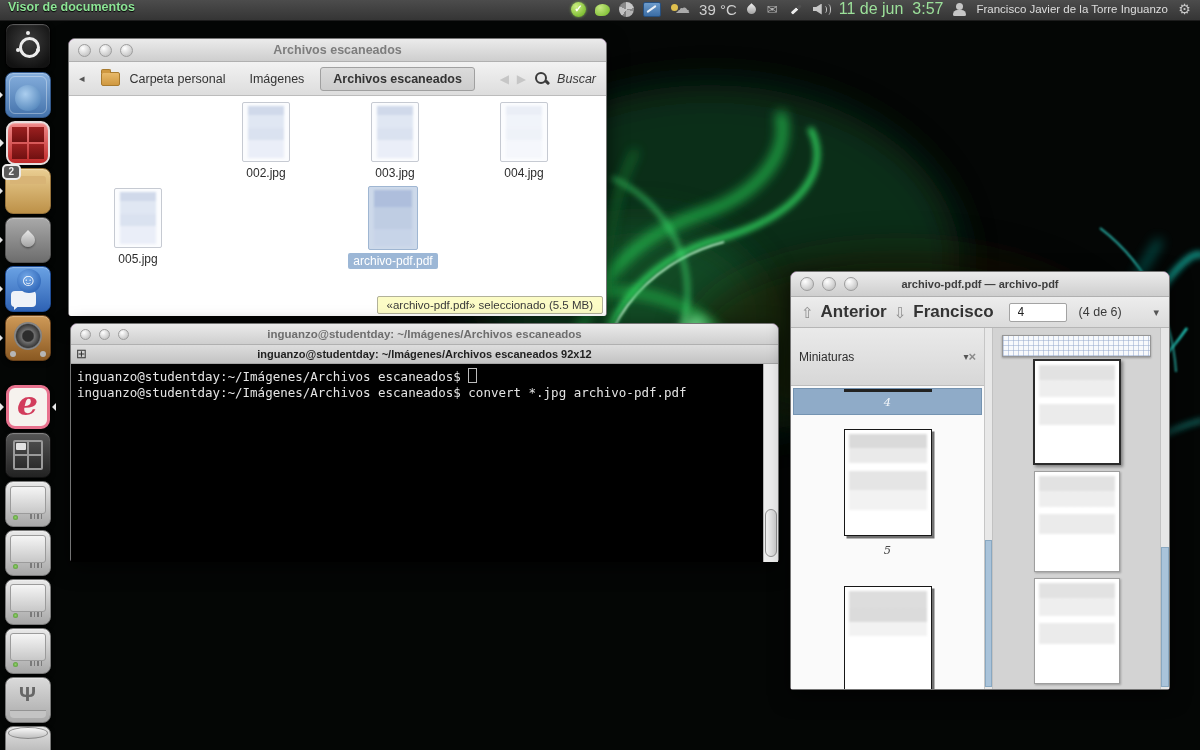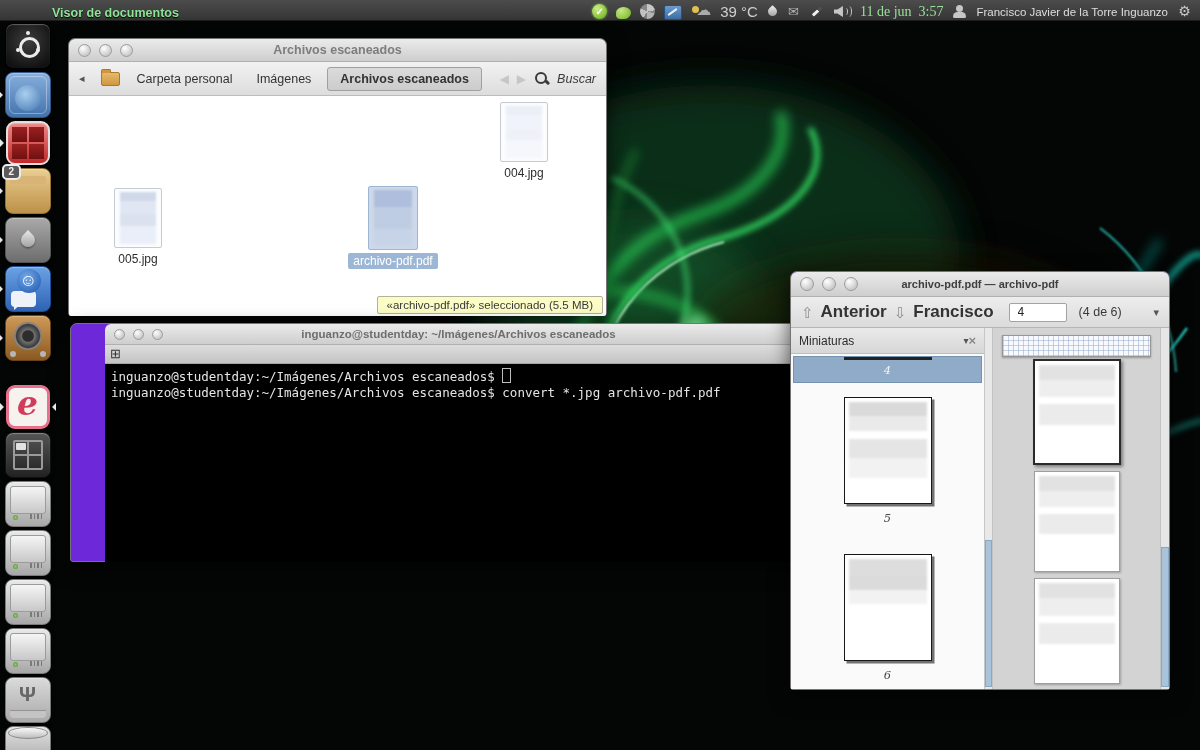--- a/index.html
+++ b/index.html
@@ -1,21 +1,21 @@
 <!DOCTYPE html>
 <html><head>
 <meta charset="utf-8">
 <style>
   html,body { margin:0; padding:0; }
   body { width:1200px; height:750px; overflow:hidden; font-family:"Liberation Sans",sans-serif; position:relative; background:#040605; }
   .desktop { position:absolute; inset:0; background:#040605; overflow:hidden; }
   .bg-art { position:absolute; inset:0; pointer-events:none; }
 
   
-  .panel { position:absolute; top:0; left:0; right:0; height:20px; background:linear-gradient(#4c4c4c,#353535); border-bottom:1px solid #1c1c1c; display:flex; align-items:flex-end; z-index:60;padding-left:44px; }
+  .panel { position:absolute; top:0; left:0; right:0; height:20px; background:linear-gradient(#4c4c4c,#353535); border-bottom:1px solid #1c1c1c; display:flex; align-items:flex-start; z-index:60; }
   .panel-title { color:#8de596; font-weight:bold; font-size:12.5px; padding-left:8px; text-shadow:0 1px 1px #000; }
   .tray { margin-left:auto; display:flex; align-items:center; gap:9px; padding-right:8px; }
   .ti { position:relative; width:15px; height:15px; flex:none; }
   .ti-update { border-radius:50%; background:radial-gradient(circle at 35% 30%, #cdef84, #7fbe34 72%); display:flex; align-items:center; justify-content:center; box-shadow:0 0 3px rgba(150,220,90,.7); }
   .ti-update i { font-style:normal; color:#fff; font-size:10px; font-weight:bold; line-height:1; }
   .ti-chat { background:radial-gradient(circle at 35% 30%, #c6e882, #84c13a 75%); border-radius:55% 55% 60% 35%; height:12px; margin-top:2px; }
   .ti-swirl { border-radius:50%; background:conic-gradient(#c8c8c8 0 22%, #8a8a8a 22% 30%, #b4b4b4 30% 52%, #7e7e7e 52% 60%, #c2c2c2 60% 82%, #888 82%); }
   .ti-tablet { width:16px; height:13px; margin-top:1px; background:linear-gradient(#6d9ccc,#3b6da5); border:1px solid #27507f; border-radius:2px; }
   .ti-tablet::after { content:""; position:absolute; left:2px; top:5px; width:11px; height:2px; background:#eaf0f7; transform:rotate(-35deg); border-radius:1px; }
   .ti-weather { width:20px; }
@@ -23,21 +23,21 @@
   .ti-weather .cloud { position:absolute; right:0; top:-3px; color:#aaaaaa; font-size:15px; }
   .panel-temp { color:#cfcfcf; font-size:15px; white-space:pre; }
   .ti-drop { width:10px; }
   .ti-drop::before { content:""; position:absolute; left:1px; top:3px; width:9px; height:9px; background:linear-gradient(135deg,#f2f2f2,#949494); border-radius:0 50% 50% 50%; transform:rotate(45deg); }
   .ti-mail { color:#b2b2b2; font-size:13px; line-height:15px; text-align:center; }
   .ti-brush::before { content:""; position:absolute; left:1px; top:6px; width:12px; height:2.5px; background:linear-gradient(90deg,#ededed 62%,#4f4f4f 62%); transform:rotate(-42deg); border-radius:1px; }
   .ti-vol { width:17px; }
   .ti-vol .spk { position:absolute; left:0; top:2px; width:9px; height:11px; background:#c6c6c6; clip-path:polygon(0 32%,38% 32%,100% 0,100% 100%,38% 68%,0 68%); }
   .ti-vol .wav1 { position:absolute; left:9px; top:4px; width:4px; height:7px; border-right:1.5px solid #c6c6c6; border-radius:0 50% 50% 0; }
   .ti-vol .wav2 { position:absolute; left:12px; top:2px; width:5px; height:11px; border-right:1.5px solid #c6c6c6; border-radius:0 50% 50% 0; }
-  .panel-clock { color:#9ce09a; font-size:14px; white-space:pre;font-family:Liberation Serif, serif; }
+  .panel-clock { color:#9ce09a; font-size:16px; white-space:pre; }
   .ti-user .head { position:absolute; left:4px; top:1px; width:7px; height:7px; border-radius:50%; background:#c6c6c6; }
   .ti-user .torso { position:absolute; left:1px; bottom:1px; width:13px; height:6px; border-radius:6px 6px 2px 2px; background:#c6c6c6; }
   .panel-user { color:#dedede; font-size:11.5px; }
   .ti-gear { color:#c8c8c8; font-size:14px; line-height:15px; text-align:center; }
 
   
   .dock { position:absolute; left:0; top:20px; bottom:0; width:55px; display:flex; flex-direction:column; align-items:center; padding-top:3px; z-index:50; }
   .dock-item { position:relative; margin-bottom:3px; flex:none; }
   .dock-gap { height:21px; flex:none; }
   .run-arrow { position:absolute; left:-6px; top:50%; transform:translateY(-50%); width:0; height:0; border-left:4px solid #eaeaea; border-top:4px solid transparent; border-bottom:4px solid transparent; }
@@ -78,31 +78,31 @@
   .di-drive::after { content:""; position:absolute; left:7px; bottom:6px; width:5px; height:5px; border-radius:50%; background:radial-gradient(#8fd06a,#4f8f2f); }
   .grill { position:absolute; right:7px; bottom:7px; width:13px; height:5px; background:repeating-linear-gradient(90deg,#7a7a7a 0 1.5px,transparent 1.5px 3.5px); }
   .di-usb { background:linear-gradient(#dadada,#a9a9a9); border:1px solid #777; }
   .di-usb::after { content:""; position:absolute; left:4px; right:4px; bottom:4px; height:7px; background:#c4c4c4; border-top:1px solid #949494; border-radius:0 0 4px 4px; }
   .di-usb .ug { position:absolute; left:0; right:0; top:4px; text-align:center; font-size:21px; color:#676767; font-weight:bold; z-index:2; }
   .di-trash { background:linear-gradient(#e2e2e2,#9c9c9c); border:1px solid #777; border-radius:8px 8px 12px 12px; }
   .di-trash::before { content:""; position:absolute; left:2px; top:0; right:2px; height:10px; border-radius:50%; background:linear-gradient(#fafafa,#bebebe); border:1px solid #8a8a8a; }
   .di-trash .rg { position:absolute; left:0; right:0; bottom:3px; text-align:center; font-size:17px; color:#686868; }
 
   
-  .window { position:absolute; border:1px solid #747474; border-radius:7px 7px 3px 3px; box-shadow:0 6px 20px rgba(0,0,0,.65); background:#6d28d9; z-index:30; }
+  .window { position:absolute; border:1px solid #747474; border-radius:7px 7px 3px 3px; box-shadow:0 6px 20px rgba(0,0,0,.65); background:#f0abfc; z-index:30; }
   .titlebar { height:22px; background:linear-gradient(#ebebeb,#cecece); border-bottom:1px solid #b0b0b0; border-radius:6px 6px 0 0; position:relative; display:flex; align-items:center; justify-content:center; }
   .wbtns { position:absolute; left:9px; top:0; bottom:0; display:flex; align-items:center; gap:8px; }
   .wbtn { width:11px; height:11px; border-radius:50%; background:radial-gradient(circle at 35% 30%, #ffffff, #c5c5c5 78%); border:1px solid #9d9d9d; }
   .wtitle { font-size:12.5px; font-weight:bold; color:#7d7d7d; }
 
   
   #fm { left:68px; top:38px; width:537px; height:276px; }
   .fm-toolbar { height:33px; display:flex; align-items:center; gap:8px; padding:0 10px; background:linear-gradient(#f2f2f2,#dddddd); border-bottom:1px solid #bcbcbc; }
   .crumb-back { color:#555; font-size:11px; }
-  .crumb { font-size:12.5px; color:#333; display:flex; align-items:center; gap:17px; padding:4px 8px; }
+  .crumb { font-size:12.5px; color:#333; display:flex; align-items:center; gap:10px; padding:4px 8px; }
   .crumb.active { background:linear-gradient(#dbdbdb,#cccccc); border:1px solid #a0a0a0; border-radius:3px; font-weight:bold; padding:4px 12px; }
   .folder-ic { width:17px; height:12px; background:linear-gradient(#e8b96a,#cf9840); border:1px solid #a87a2e; border-radius:2px; position:relative; }
   .folder-ic::before { content:""; position:absolute; left:-1px; top:-4px; width:8px; height:3px; background:#cf9840; border:1px solid #a87a2e; border-bottom:none; border-radius:2px 2px 0 0; }
   .fspacer { flex:1; }
   .nav-arr { color:#c6c6c6; font-size:12px; }
   .search-ic { position:relative; width:15px; height:15px; }
   .search-ic::before { content:""; position:absolute; left:1px; top:1px; width:8px; height:8px; border:2px solid #3a3a3a; border-radius:50%; }
   .search-ic::after { content:""; position:absolute; left:11px; top:10px; width:5px; height:2.5px; background:#3a3a3a; transform:rotate(45deg); border-radius:1px; }
   .search-label { font-size:12.5px; color:#3a3a3a;font-style:italic; }
   .fm-content { position:relative; height:220px; background:#fff; border-radius:0 0 2px 2px; }
@@ -114,21 +114,21 @@
   .fitem.light .fthumb::before { opacity:.38; }
   .fname { margin-top:3px; font-size:12px; color:#2d2d2d; display:inline-block; padding:1px 5px; border-radius:2px; }
   .fitem.selected .fthumb { background:#cdd9ea; border-color:#9fb6d2; width:48px; height:62px; }
   .fitem.selected .fthumb::before { background:linear-gradient(180deg, rgba(172,189,219,.95) 0 30%, rgba(188,202,226,.85) 30% 70%, rgba(198,210,232,.8) 70%); }
   .fitem.selected .fname { background:#9cb7d6; color:#fff; }
   .f1{left:17px;top:6px} .f2{left:145px;top:6px} .f3{left:274px;top:6px} .f4{left:403px;top:6px}
   .f5{left:17px;top:92px} .f6{left:145px;top:92px} .f7{left:272px;top:90px}
   .fm-status { position:absolute; right:3px; bottom:2px; background:#fcfcc6; border:1px solid #b2b29a; border-radius:2px; padding:2px 9px; font-size:11.5px; color:#3a3a3a; }
 
   
-  #term { left:70px; top:323px; width:707px; height:237px;padding-left:34px; }
+  #term { left:70px; top:323px; width:707px; height:237px; }
   #term .titlebar { height:20px; }
   #term .wbtn { width:9px; height:9px; }
   #term .wtitle { font-size:11.5px; color:#6e6e6e; }
   .tabbar { height:18px; background:linear-gradient(#dddddd,#c3c3c3); border-bottom:1px solid #a6a6a6; display:flex; align-items:center; justify-content:center; position:relative; }
   .tab-title { font-size:11px; font-weight:bold; color:#1f1f1f; }
   .grid-ic { position:absolute; left:5px; top:1px; color:#333; font-size:13px; line-height:15px; }
   .term-body { display:flex; height:198px; }
   .term-screen { flex:1; background:#000; padding:4px 2px 4px 6px; font-family:"DejaVu Sans Mono",monospace; font-size:12.5px; line-height:16px; color:#e4e4e4; white-space:pre; overflow:hidden; }
   .cursor { display:inline-block; width:7px; height:13px; border:1px solid #bcbcbc; margin-left:7px; vertical-align:-2px; }
   .term-scroll { width:14px; background:#ededed; border-left:1px solid #b6b6b6; position:relative; }
@@ -140,21 +140,21 @@
   #pdf .wbtn { width:12px; height:12px; }
   #pdf .wtitle { color:#3e3e3e; font-size:11px; }
   .pv-toolbar { height:30px; display:flex; align-items:center; gap:7px; padding:0 10px; background:linear-gradient(#ededed,#dbdbdb); border-bottom:1px solid #b6b6b6; }
   .pv-arrow { color:#8f8f8f; font-size:15px; line-height:1; }
   .pv-navlabel { font-size:17px; color:#333;font-weight:bold; }
   .page-input { width:48px; height:17px; border:1px solid #a3a3a3; border-radius:2px; font-size:12px; padding:0 0 0 8px; background:#fff; color:#222; font-family:"Liberation Sans",sans-serif; margin-left:8px; }
   .page-status { font-size:12.5px; color:#3a3a3a; margin-left:5px; }
   .pv-dd { margin-left:auto; color:#555; font-size:11px; }
   .pv-body { display:flex; height:361px; }
   .pv-side { width:193px; display:flex; flex-direction:column; }
-  .side-head { height:25px; display:flex; align-items:center; padding:0 8px; background:linear-gradient(#eaeaea,#d7d7d7); border-bottom:1px solid #bdbdbd; }
+  .side-head { height:25px; display:flex; align-items:center; padding:16px 8px; background:linear-gradient(#eaeaea,#d7d7d7); border-bottom:1px solid #bdbdbd; }
   .side-title { font-size:12px; color:#2d2d2d; }
   .side-dd { margin-left:auto; color:#555; font-size:10px; }
   .side-close { color:#8a8a8a; font-size:13px; font-weight:bold; }
   .side-list { flex:1; background:#fafafa; position:relative; overflow:hidden; }
   .sel-band { position:absolute; left:2px; right:2px; top:2px; height:25px; background:#8fabc8; border:1px solid #7493b1; display:flex; align-items:center; justify-content:center; }
   .t4edge { position:absolute; top:0; left:50%; transform:translateX(-50%); width:88px; height:2.5px; background:#222; }
   .pnum { font-size:11.5px; font-style:italic; color:#4a4a4a; font-family:"DejaVu Serif",serif; }
   .sel-band .pnum { color:#f3f6f9; }
   .sthumb { width:86px; height:105px; margin:13px auto 0; background:#fff; border:1px solid #171717; box-shadow:2.5px 2.5px 0 rgba(0,0,0,.55); position:relative; }
   .sthumb::before { content:""; position:absolute; inset:4px;
@@ -345,20 +345,28 @@
       <span class="crumb active">
           <span>Archivos escaneados</span>
         </span>
       <span class="fspacer"></span>
       <span class="nav-arr">◀</span>
       <span class="nav-arr">▶</span>
       <span class="search-ic"></span>
       <span class="search-label">Buscar</span>
     </div>
     <div class="fm-content">
+      <div class="fitem f2">
+          <div class="fthumb"></div>
+          <div><span class="fname">002.jpg</span></div>
+        </div>
+      <div class="fitem f3">
+          <div class="fthumb"></div>
+          <div><span class="fname">003.jpg</span></div>
+        </div>
       <div class="fitem f4 light">
           <div class="fthumb"></div>
           <div><span class="fname">004.jpg</span></div>
         </div>
       <div class="fitem f5">
           <div class="fthumb"></div>
           <div><span class="fname">005.jpg</span></div>
         </div>
       <div class="fitem f7 selected">
           <div class="fthumb"></div>
@@ -372,20 +380,21 @@
     <div class="titlebar">
       <div class="wbtns">
         <span class="wbtn"></span>
         <span class="wbtn"></span>
         <span class="wbtn"></span>
       </div>
       <span class="wtitle">inguanzo@studentday: ~/Imágenes/Archivos escaneados</span>
     </div>
     <div class="tabbar">
       <span class="grid-ic">⊞</span>
+      <span class="tab-title">inguanzo@studentday: ~/Imágenes/Archivos escaneados 92x12</span>
     </div>
     <div class="term-body">
       <div class="term-screen"><div class="tline"><span>inguanzo@studentday:~/Imágenes/Archivos escaneados$</span><span class="cursor"></span></div><div class="tline">inguanzo@studentday:~/Imágenes/Archivos escaneados$ convert *.jpg archivo-pdf.pdf</div></div>
       <div class="term-scroll">
           <div class="term-thumb"></div>
         </div>
     </div>
   </div>
 
   <div class="window" id="pdf">

